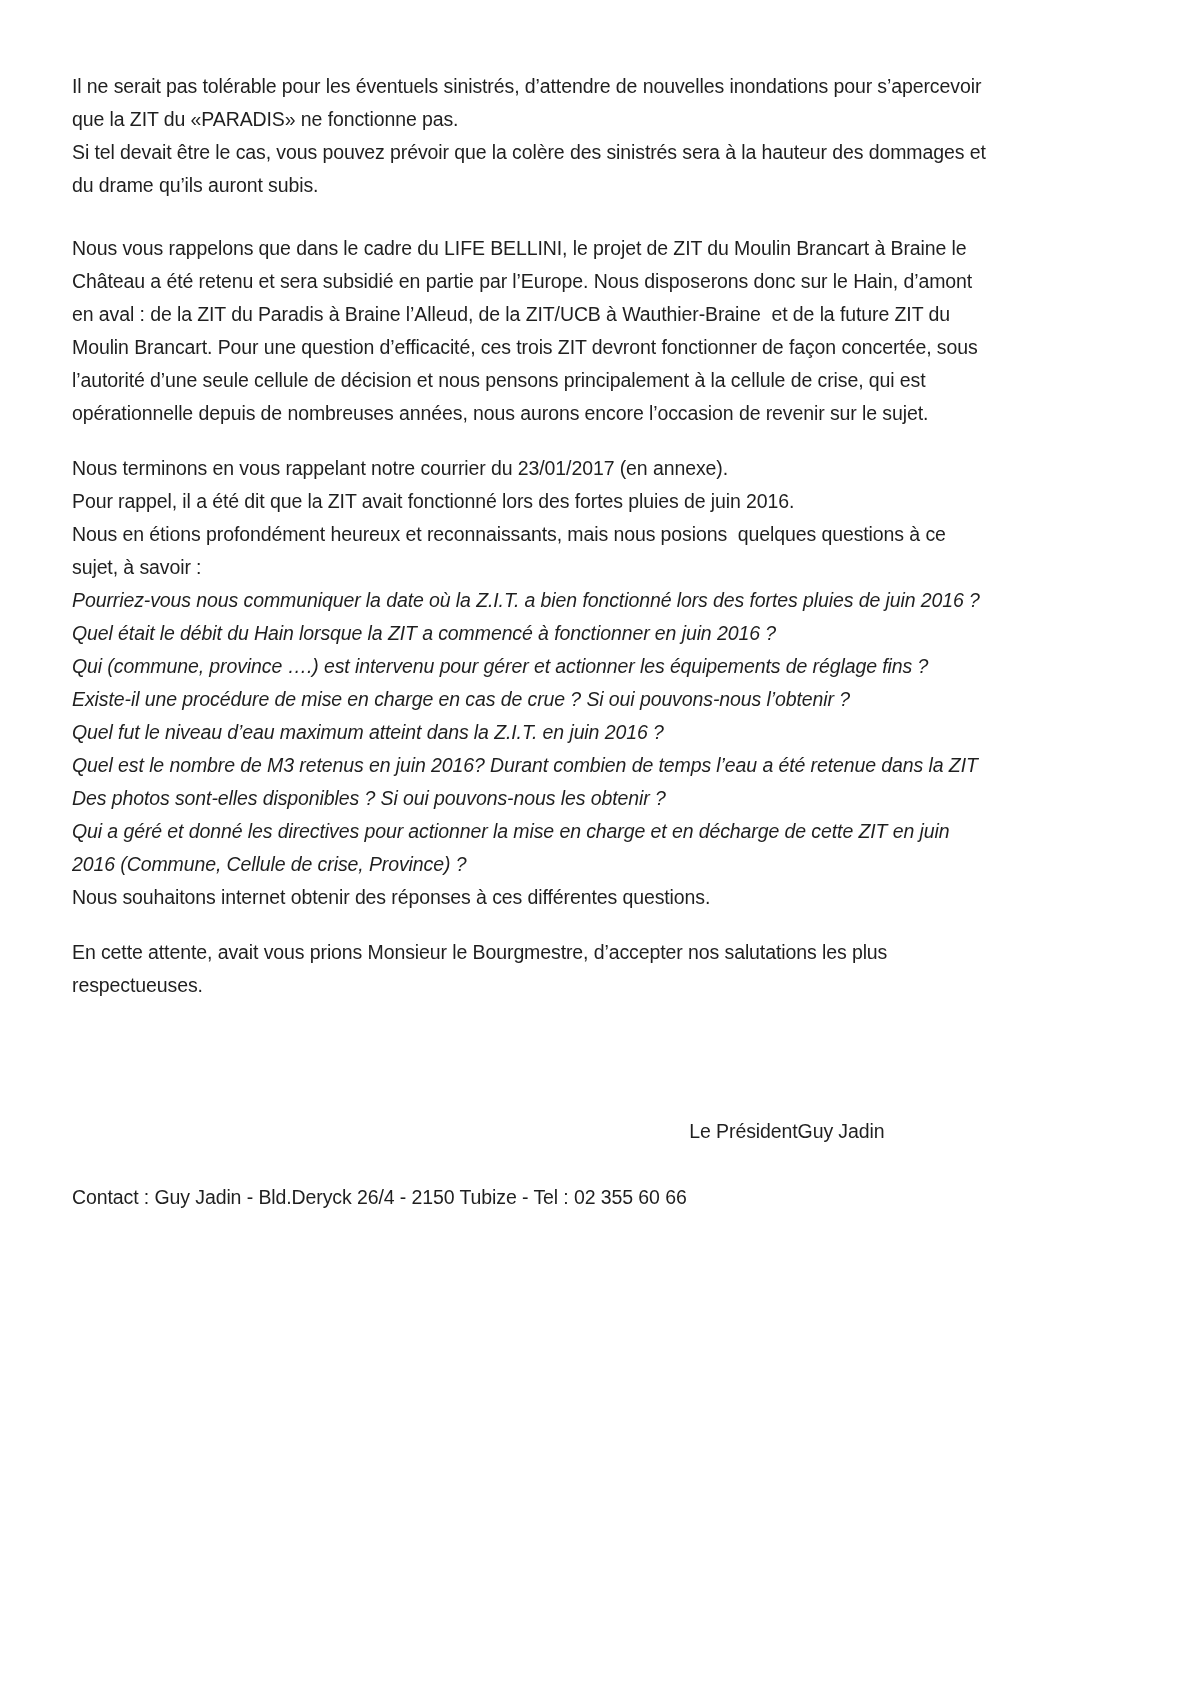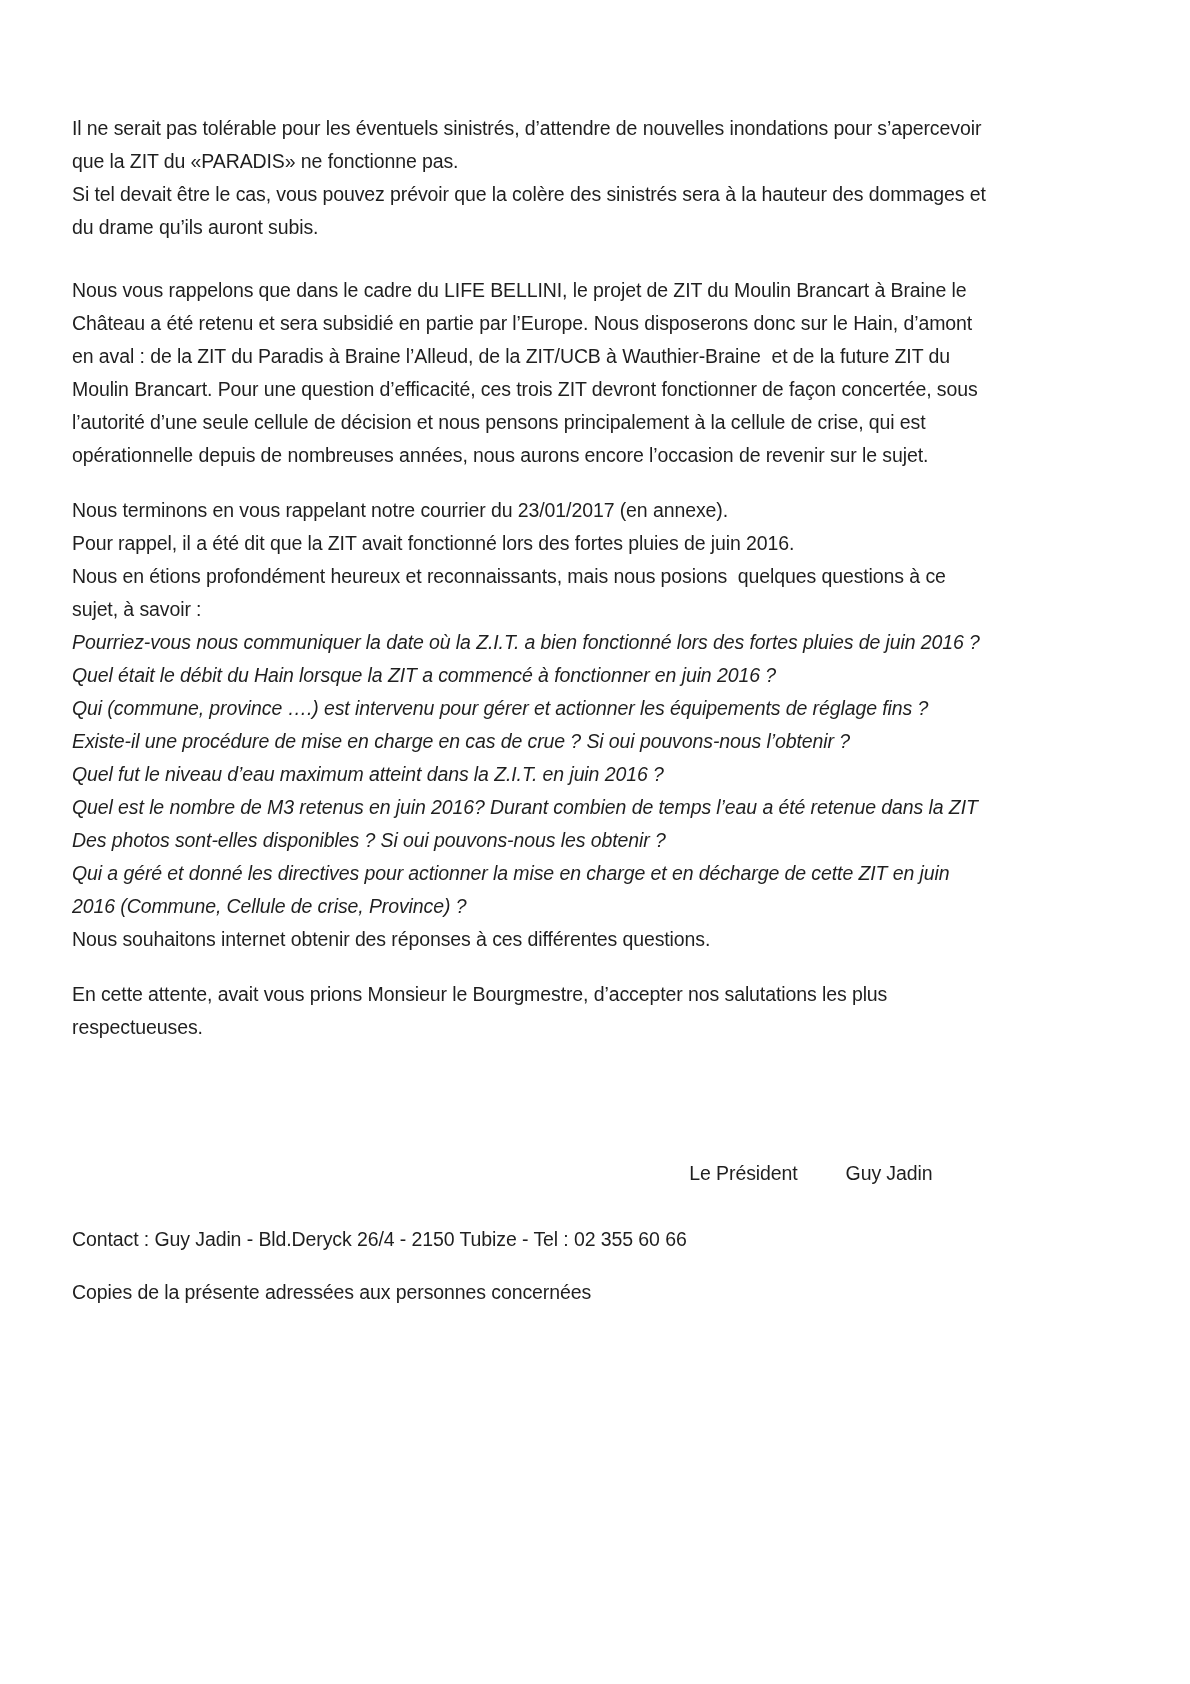--- a/index.html
+++ b/index.html
@@ -7,21 +7,21 @@
     padding: 0;
     background: #ffffff;
     width: 1190px;
     height: 1684px;
     overflow: hidden;
   }
   .page {
     box-sizing: border-box;
     width: 1190px;
     height: 1684px;
-    padding: 112px 60px 0 72px;
+    padding: 70px 60px 0 72px;
     font-family: "Liberation Sans", sans-serif;
     font-size: 19.5px;
     line-height: 33px;
     color: var(--text-color, #1f1f1f);
     letter-spacing: -0.1px;
   }
   .para {
     margin: 0;
   }
   .lines {
@@ -34,21 +34,21 @@
   .mb-sm { margin-bottom: 20px; }
   .bold-italic {
     font-weight: normal;
     font-style: italic;
   }
   .signature-line {
     margin: 0;
     padding-left: 596px;
     white-space: pre;
   }
-  .sig-name { margin-left: 48px; }
+  .sig-name { }
   .link {
     color: var(--link-color, #0b0bf0);
     text-decoration: underline;
     margin-left: 18px;
     cursor: pointer;
   }
 </style>
 </head>
 <body>
 
@@ -87,15 +87,14 @@
 respectueuses.</p>
 
 
   <p class="signature-line mb-sig">
     <span>Le Président</span><span class="sig-name">Guy Jadin</span>
   </p>
 
   <p class="para mb-sm">Contact : Guy Jadin - Bld.Deryck 26/4 - 2150 Tubize - Tel : 02 355 60 66</p>
 
 
-  <p class="para">Copies de la présente adressées aux personnes concernées</p>
 
 </div>
 
 </body></html>

